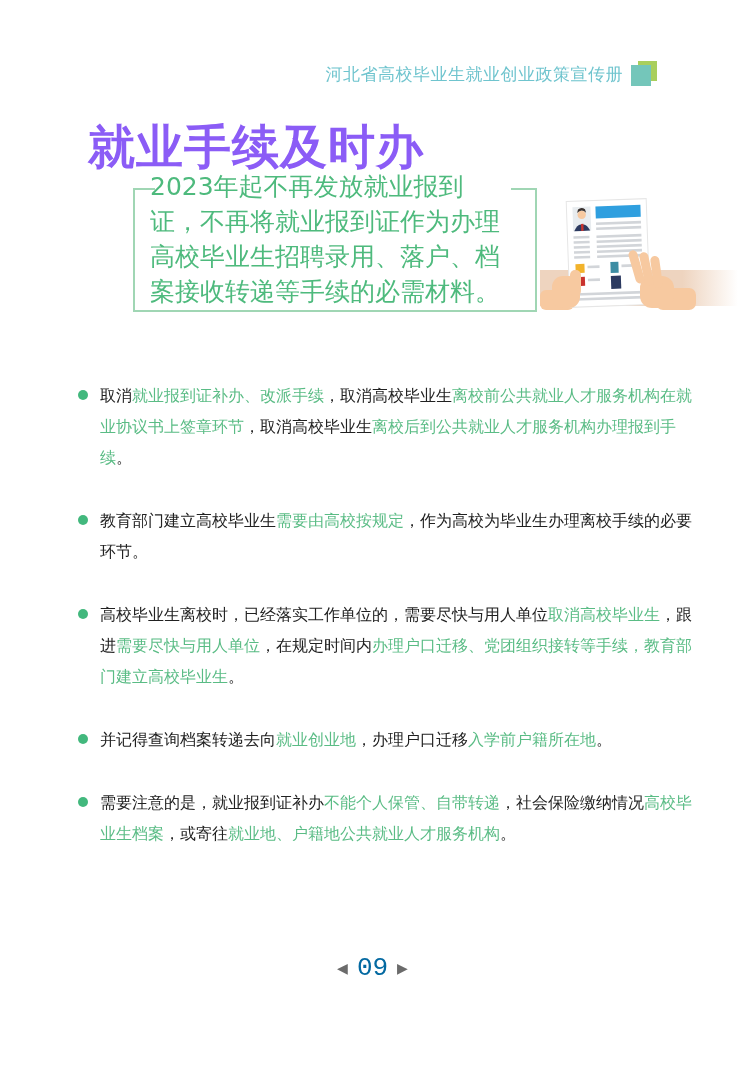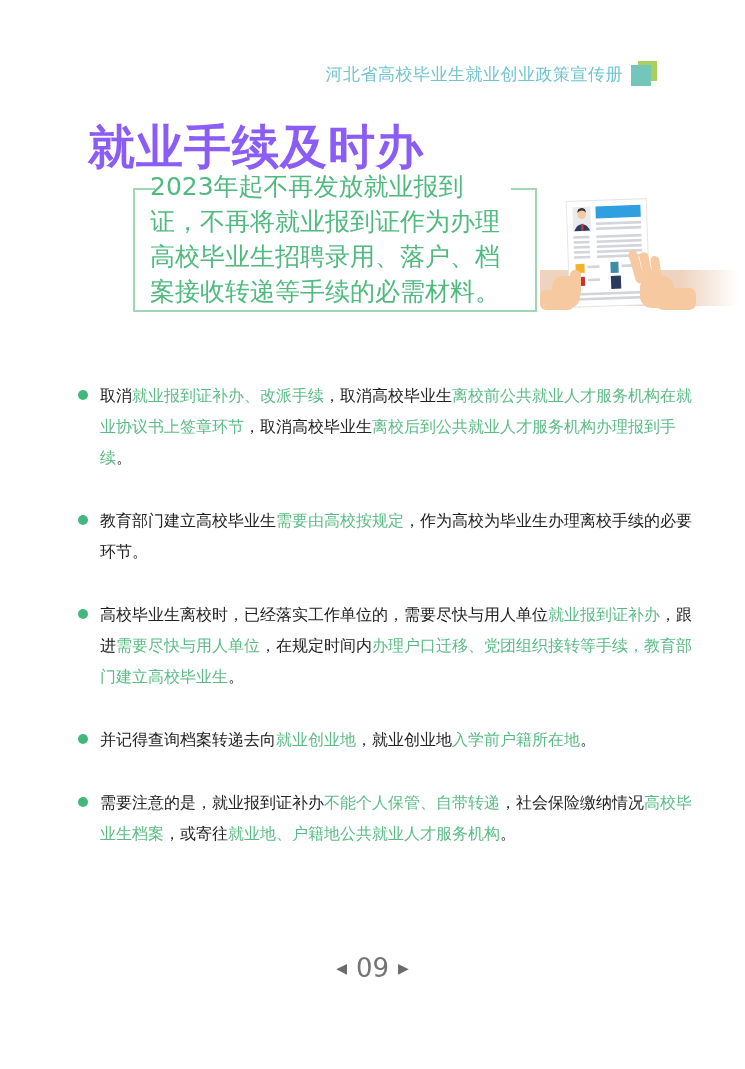--- a/index.html
+++ b/index.html
@@ -55,21 +55,21 @@
     content:""; position:absolute; left:0; top:10px; width:10px; height:10px;
     border-radius:50%; background:#42b87d;
   }
   .bullet .hl { color:#5abc85; }
   
   .footer {
     position:absolute; top:953px; left:0; width:100%;
     display:flex; justify-content:center; align-items:center; gap:9px;
   }
   .footer .arrow { font-size:14px; color:#6b6b6b; line-height:1; cursor:pointer; }
-  .footer .page-num { font-size:26px; color:#737373; }
+  .footer .page-num { font-size:26px; color:#0369a1;font-family:Liberation Mono, monospace; }
 </style>
 </head>
 <body>
 
 <div class="page">
 
   <div class="header">
     <span class="header-title">河北省高校毕业生就业创业政策宣传册</span>
     <span class="logo-squares">
       <span class="sq-back"></span>
@@ -145,22 +145,22 @@
         <rect x="92" y="58" width="9" height="34" rx="4.5" fill="#f7c9a0" transform="rotate(-16 96 75)"></rect>
         <rect x="102" y="60" width="9" height="34" rx="4.5" fill="#f7c9a0" transform="rotate(-12 106 77)"></rect>
         <rect x="112" y="64" width="9" height="32" rx="4.5" fill="#f7c9a0" transform="rotate(-8 116 80)"></rect>
       </g>
     </svg>
   </div>
 
   <ul class="bullets" id="bullets">
       <li class="bullet"><span>取消</span><span class="hl">就业报到证补办、改派手续</span><span>，取消高校毕业生</span><span class="hl">离校前公共就业人才服务机构在就业协议书上签章环节</span><span>，取消高校毕业生</span><span class="hl">离校后到公共就业人才服务机构办理报到手续</span><span>。</span></li>
       <li class="bullet"><span>教育部门建立高校毕业生</span><span class="hl">需要由高校按规定</span><span>，作为高校为毕业生办理离校手续的必要环节。</span></li>
-      <li class="bullet"><span>高校毕业生离校时，已经落实工作单位的，需要尽快与用人单位</span><span class="hl">就业报到证补办</span><span>，跟进</span><span class="hl">需要尽快与用人单位</span><span>，在规定时间内</span><span class="hl">办理户口迁移、党团组织接转等手续，教育部门建立高校毕业生</span><span>。</span></li>
-      <li class="bullet"><span>并记得查询档案转递去向</span><span class="hl">就业创业地</span><span>，就业创业地</span><span class="hl">入学前户籍所在地</span><span>。</span></li>
+      <li class="bullet"><span>高校毕业生离校时，已经落实工作单位的，需要尽快与用人单位</span><span class="hl">取消高校毕业生</span><span>，跟进</span><span class="hl">需要尽快与用人单位</span><span>，在规定时间内</span><span class="hl">办理户口迁移、党团组织接转等手续，教育部门建立高校毕业生</span><span>。</span></li>
+      <li class="bullet"><span>并记得查询档案转递去向</span><span class="hl">就业创业地</span><span>，办理户口迁移</span><span class="hl">入学前户籍所在地</span><span>。</span></li>
       <li class="bullet"><span>需要注意的是，就业报到证补办</span><span class="hl">不能个人保管、自带转递</span><span>，社会保险缴纳情况</span><span class="hl">高校毕业生档案</span><span>，或寄往</span><span class="hl">就业地、户籍地公共就业人才服务机构</span><span>。</span></li>
     </ul>
 
   <div class="footer">
     <span class="arrow">◀</span>
     <span class="page-num">09</span>
     <span class="arrow">▶</span>
   </div>
 
 </div>

